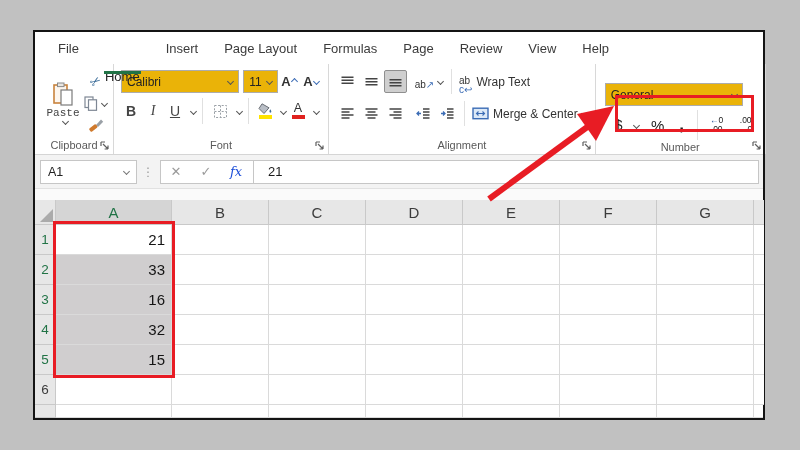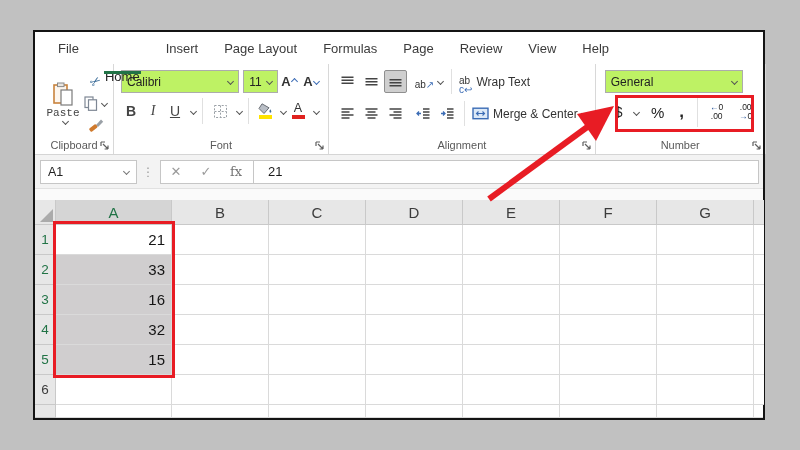--- a/index.html
+++ b/index.html
@@ -40,24 +40,24 @@
 
   
   .clip-wrap { display: flex; height: 100%; }
   .paste-btn { width: 42px; display: flex; flex-direction: column; align-items: center; font-size: 11px; padding-top: 3px; font-family: Liberation Mono, monospace; }
   .paste-btn .plabel { margin-top: 1px; }
   .clip-col { display: flex; flex-direction: column; justify-content: flex-start; gap: 2px; padding-top: 4px; }
   .mini { height: 20px; display: flex; align-items: center; }
   .scissors { font-size: 13px; color: #41719c; display:inline-block; transform: rotate(-35deg); }
 
   
-  .combo { background: #bef264; border: 1px solid #acacac; height: 23px; display: flex; align-items: center; font-size: 12px; color: #222; padding: 0 5px; justify-content: space-between; }
+  .combo { background: #eab308; border: 1px solid #acacac; height: 23px; display: flex; align-items: center; font-size: 12px; color: #222; padding: 0 5px; justify-content: space-between; }
   .combo-font { width: 128px; }
   .combo-size { width: 37px; margin-left: 4px; }
-  .combo-general { width: 138px; margin: 3px 0 0 2px; }
+  .combo-general { width: 138px; margin: 16px 0 0 2px; }
 
   .chev { display:inline-block; width:5px; height:5px; border-right:1.4px solid #555; border-bottom:1.4px solid #555; transform:rotate(45deg); margin-left:4px; flex:none; }
   .chev.up { transform: rotate(-135deg); }
   .chev.blue { border-color: #3b6cb5; }
 
   .fontrow1 { height: 29px; }
   .fontrow2 { height: 30px; gap: 2px; }
   .txtbtn { font-size: 14px; width: 20px; height: 22px; }
   .bold { font-weight: bold; }
   .ital { font-style: italic; font-family: "Liberation Serif", serif; }
@@ -84,21 +84,21 @@
   .comma { font-size: 17px; font-weight: bold; color:#222; line-height: 10px; }
   .decbtn { display:flex; flex-direction:column; align-items:center; font-size: 8.5px; line-height: 9.5px; color: #222; width: 26px; letter-spacing: 0; }
   .blue { color: #2b579a; }
 
   
   .formulabar { height: 34px; background: #f3f3f3; display: flex; align-items: center; padding: 0 4px 0 5px; border-bottom: 1px solid #e1e1e1; }
   .namebox { width: 97px; height: 24px; background: #fff; border: 1px solid #c6c6c6; display: flex; align-items: center; justify-content: space-between; padding: 0 7px; font-size: 12.5px; color:#222; }
   .fb-dots { color: #9a9a9a; font-size: 12px; padding: 0 5px; letter-spacing: 1px; }
   .fb-main { flex: 1; height: 24px; background: #fff; border: 1px solid #c6c6c6; display: flex; align-items: center; }
   .fb-btn { width: 30px; text-align: center; color: #9a9a9a; font-size: 13px; }
-  .fb-fx { color: #737373; font-family: "DejaVu Serif", serif; font-size: 13px; }
+  .fb-fx { color: #1d4ed8; font-family: "DejaVu Serif", serif; font-style: italic; font-size: 13px; }
   .fb-div { width: 1px; height: 24px; background: #c6c6c6; margin-left: 2px; }
   .fb-field { flex: 1; padding-left: 14px; font-size: 13px; color: #1a1a1a; }
 
   .gapstrip { height: 11px; background: #fafafa; }
 
   
   .grid { position: relative; background: #fff; }
   .grid-row { display: flex; height: 30px; }
   .grid-row.hdr-row { height: 25px; }
   .grid-row.partialrow { height: 13px; overflow: hidden; }

